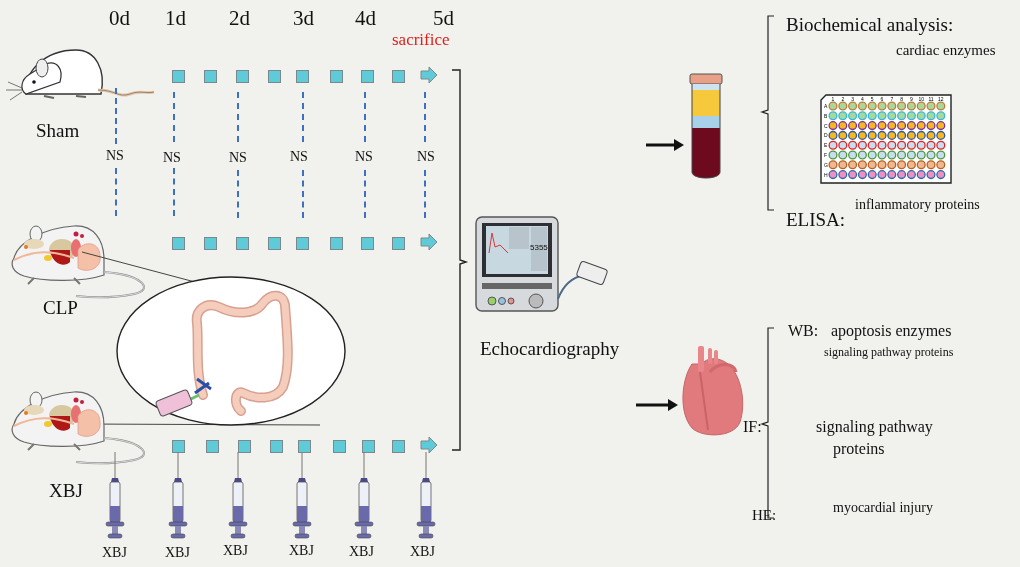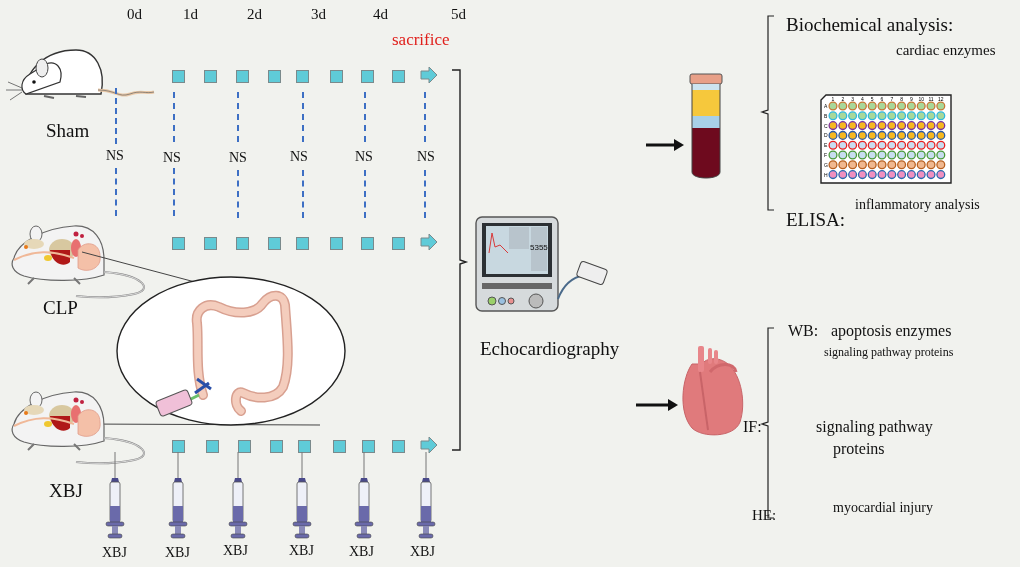--- a/index.html
+++ b/index.html
@@ -1,17 +1,17 @@
 <!DOCTYPE html>
 <html><head>
 <meta charset="utf-8">
 <style>
   html,body{margin:0;padding:0;}
   body{width:1020px;height:567px;background:#f1f2ee;position:relative;overflow:hidden;font-family:"Liberation Serif","DejaVu Serif",serif;color:#111;}
-  .day{font-size:15px;margin-left:18px;}
+  .day{font-size:21px;}
   .lbl{font-size:19px;}
   .ns{font-size:14px;}
   .xbj{font-size:14px;}
   .red{color:#e0201c;font-size:17px;}
   .sq{position:absolute;width:11px;height:11px;background:#5fcbd8;border:1px solid #7a8a8c;}
   .dash{position:absolute;width:0;border-left:2px dashed #3d6fc4;}
   .txt{position:absolute;white-space:nowrap;}
   svg{position:absolute;overflow:visible;}
 </style>
 </head>
@@ -30,21 +30,21 @@
 <svg style="left:6px;top:42px" width="150" height="68" viewBox="0 0 150 68">
   <path d="M20 52 C18 30 38 8 70 8 C90 8 100 28 95 52 Z" fill="#fff" stroke="#333" stroke-width="1.4"></path>
   <path d="M20 52 C14 48 14 38 24 32 L40 22 C50 18 58 26 54 40 Z" fill="#fff" stroke="#333" stroke-width="1.2"></path>
   <ellipse cx="36" cy="26" rx="6" ry="9" fill="#eee" stroke="#444" stroke-width="1"></ellipse>
   <circle cx="28" cy="40" r="1.8" fill="#111"></circle>
   <path d="M16 46 L2 40 M16 48 L0 48 M16 50 L4 58" stroke="#555" stroke-width="0.8"></path>
   <path d="M92 48 C110 48 112 56 124 52 C134 48 140 52 148 50" fill="none" stroke="#e8c8a8" stroke-width="3"></path>
   <path d="M92 48 C110 48 112 56 124 52 C134 48 140 52 148 50" fill="none" stroke="#555" stroke-width="0.6"></path>
   <path d="M38 54 L48 56 M70 54 L80 55" stroke="#666" stroke-width="2"></path>
 </svg>
-<span class="txt lbl" style="left:46px;top:120px">Sham</span>
+<span class="txt lbl" style="left:36px;top:120px">Sham</span>
 
 <div>
   <div class="sq" style="left:172px;top:70px"></div>
   <div class="sq" style="left:204px;top:70px"></div>
   <div class="sq" style="left:236px;top:70px"></div>
   <div class="sq" style="left:268px;top:70px"></div>
   <div class="sq" style="left:296px;top:70px"></div>
   <div class="sq" style="left:330px;top:70px"></div>
   <div class="sq" style="left:361px;top:70px"></div>
   <div class="sq" style="left:392px;top:70px"></div>
@@ -374,21 +374,21 @@
     <circle cx="62" cy="80.60000000000001" r="3.9" fill="#f090c0" stroke="#2a6ab0" stroke-width="1.3"></circle>
     <circle cx="71.80000000000001" cy="80.60000000000001" r="3.9" fill="#f090c0" stroke="#2a6ab0" stroke-width="1.3"></circle>
     <circle cx="81.60000000000001" cy="80.60000000000001" r="3.9" fill="#f090c0" stroke="#2a6ab0" stroke-width="1.3"></circle>
     <circle cx="91.4" cy="80.60000000000001" r="3.9" fill="#f090c0" stroke="#2a6ab0" stroke-width="1.3"></circle>
     <circle cx="101.2" cy="80.60000000000001" r="3.9" fill="#f090c0" stroke="#2a6ab0" stroke-width="1.3"></circle>
     <circle cx="111" cy="80.60000000000001" r="3.9" fill="#f090c0" stroke="#2a6ab0" stroke-width="1.3"></circle>
     <circle cx="120.80000000000001" cy="80.60000000000001" r="3.9" fill="#f090c0" stroke="#2a6ab0" stroke-width="1.3"></circle>
   </svg>
 
 <span class="txt" style="left:786px;top:209px;font-size:19px">ELISA:</span>
-<span class="txt" style="left:855px;top:197px;font-size:14px">inflammatory analysis</span>
+<span class="txt" style="left:855px;top:197px;font-size:14px">inflammatory proteins</span>
 
 <svg style="left:636px;top:399px" width="42" height="12" viewBox="0 0 42 12">
   <path d="M0 6 H34" stroke="#111" stroke-width="3"></path>
     <path d="M32 0 L42 6 L32 12 Z" fill="#111"></path>
 </svg>
 <svg style="left:678px;top:342px" width="68" height="96" viewBox="0 0 68 96">
   <path d="M14 22 C4 36 0 70 14 86 C24 96 56 96 62 80 C68 62 64 34 50 22 C40 14 28 16 24 22 Z" fill="#e07a7c" stroke="#c86468" stroke-width="1"></path>
   <rect x="20" y="4" width="6" height="26" rx="2" fill="#e8868a"></rect>
   <rect x="30" y="6" width="4" height="16" rx="2" fill="#e8868a"></rect>
   <rect x="36" y="8" width="4" height="14" rx="2" fill="#e8868a"></rect>

